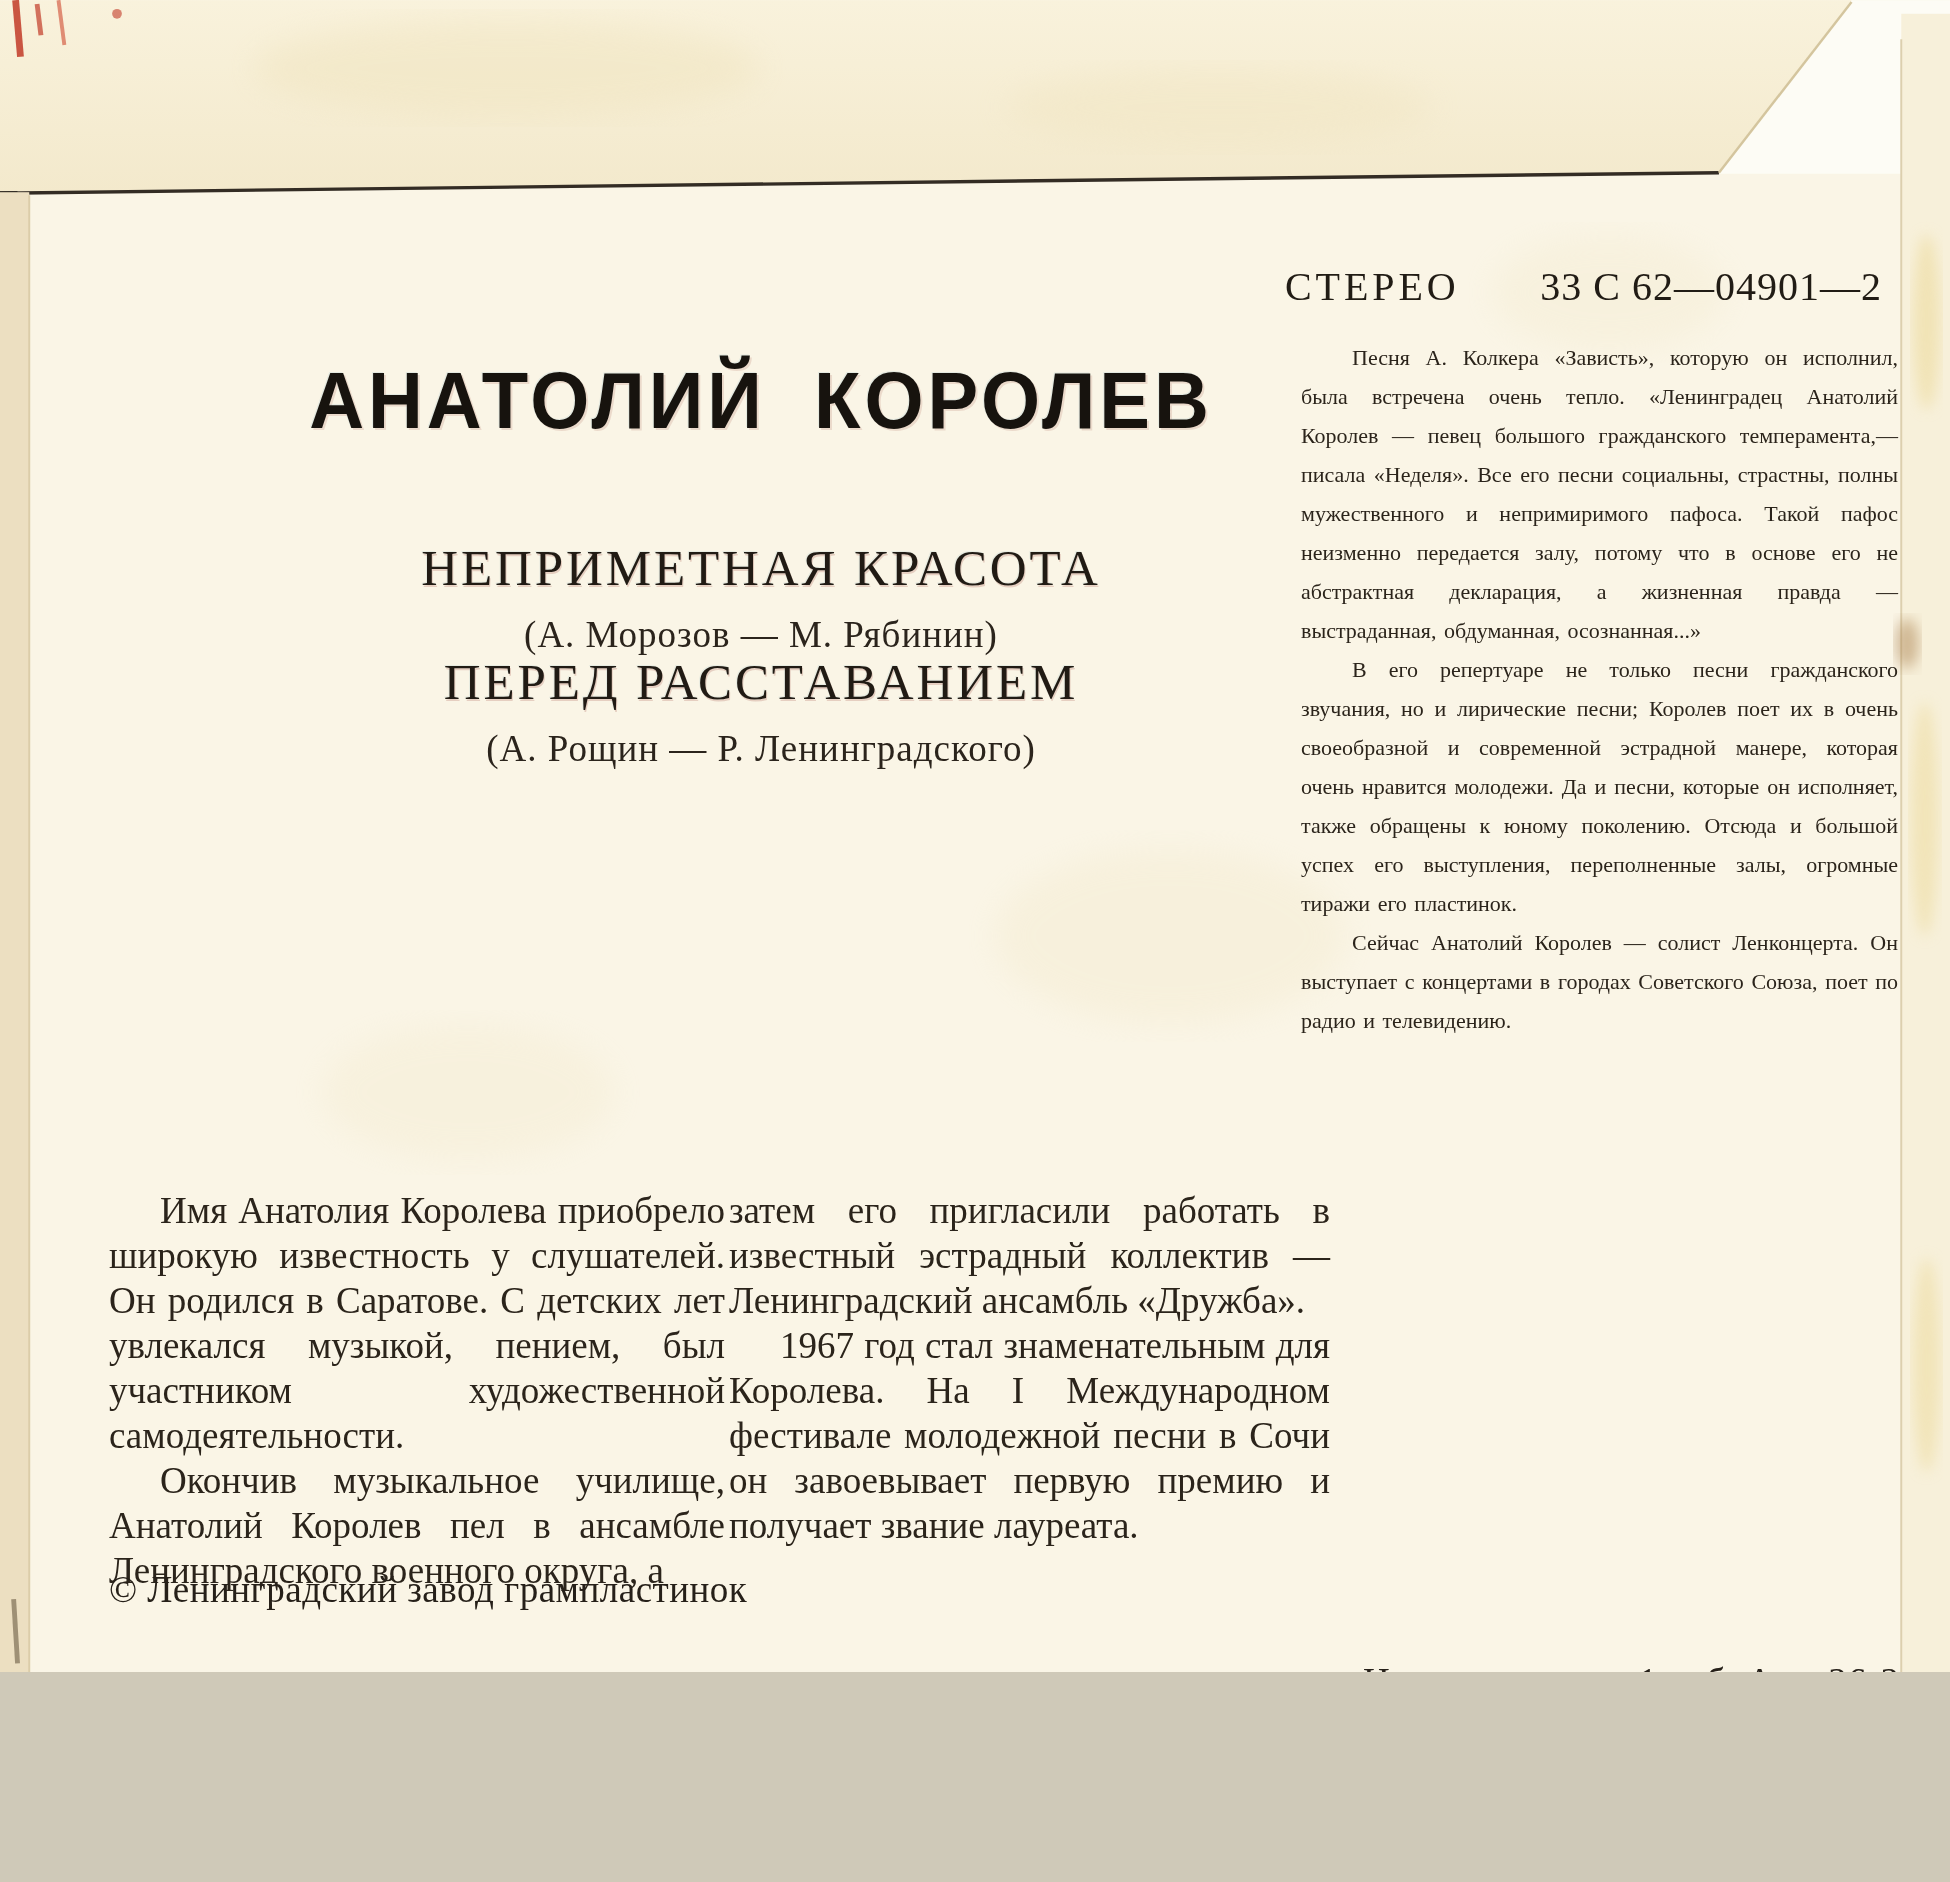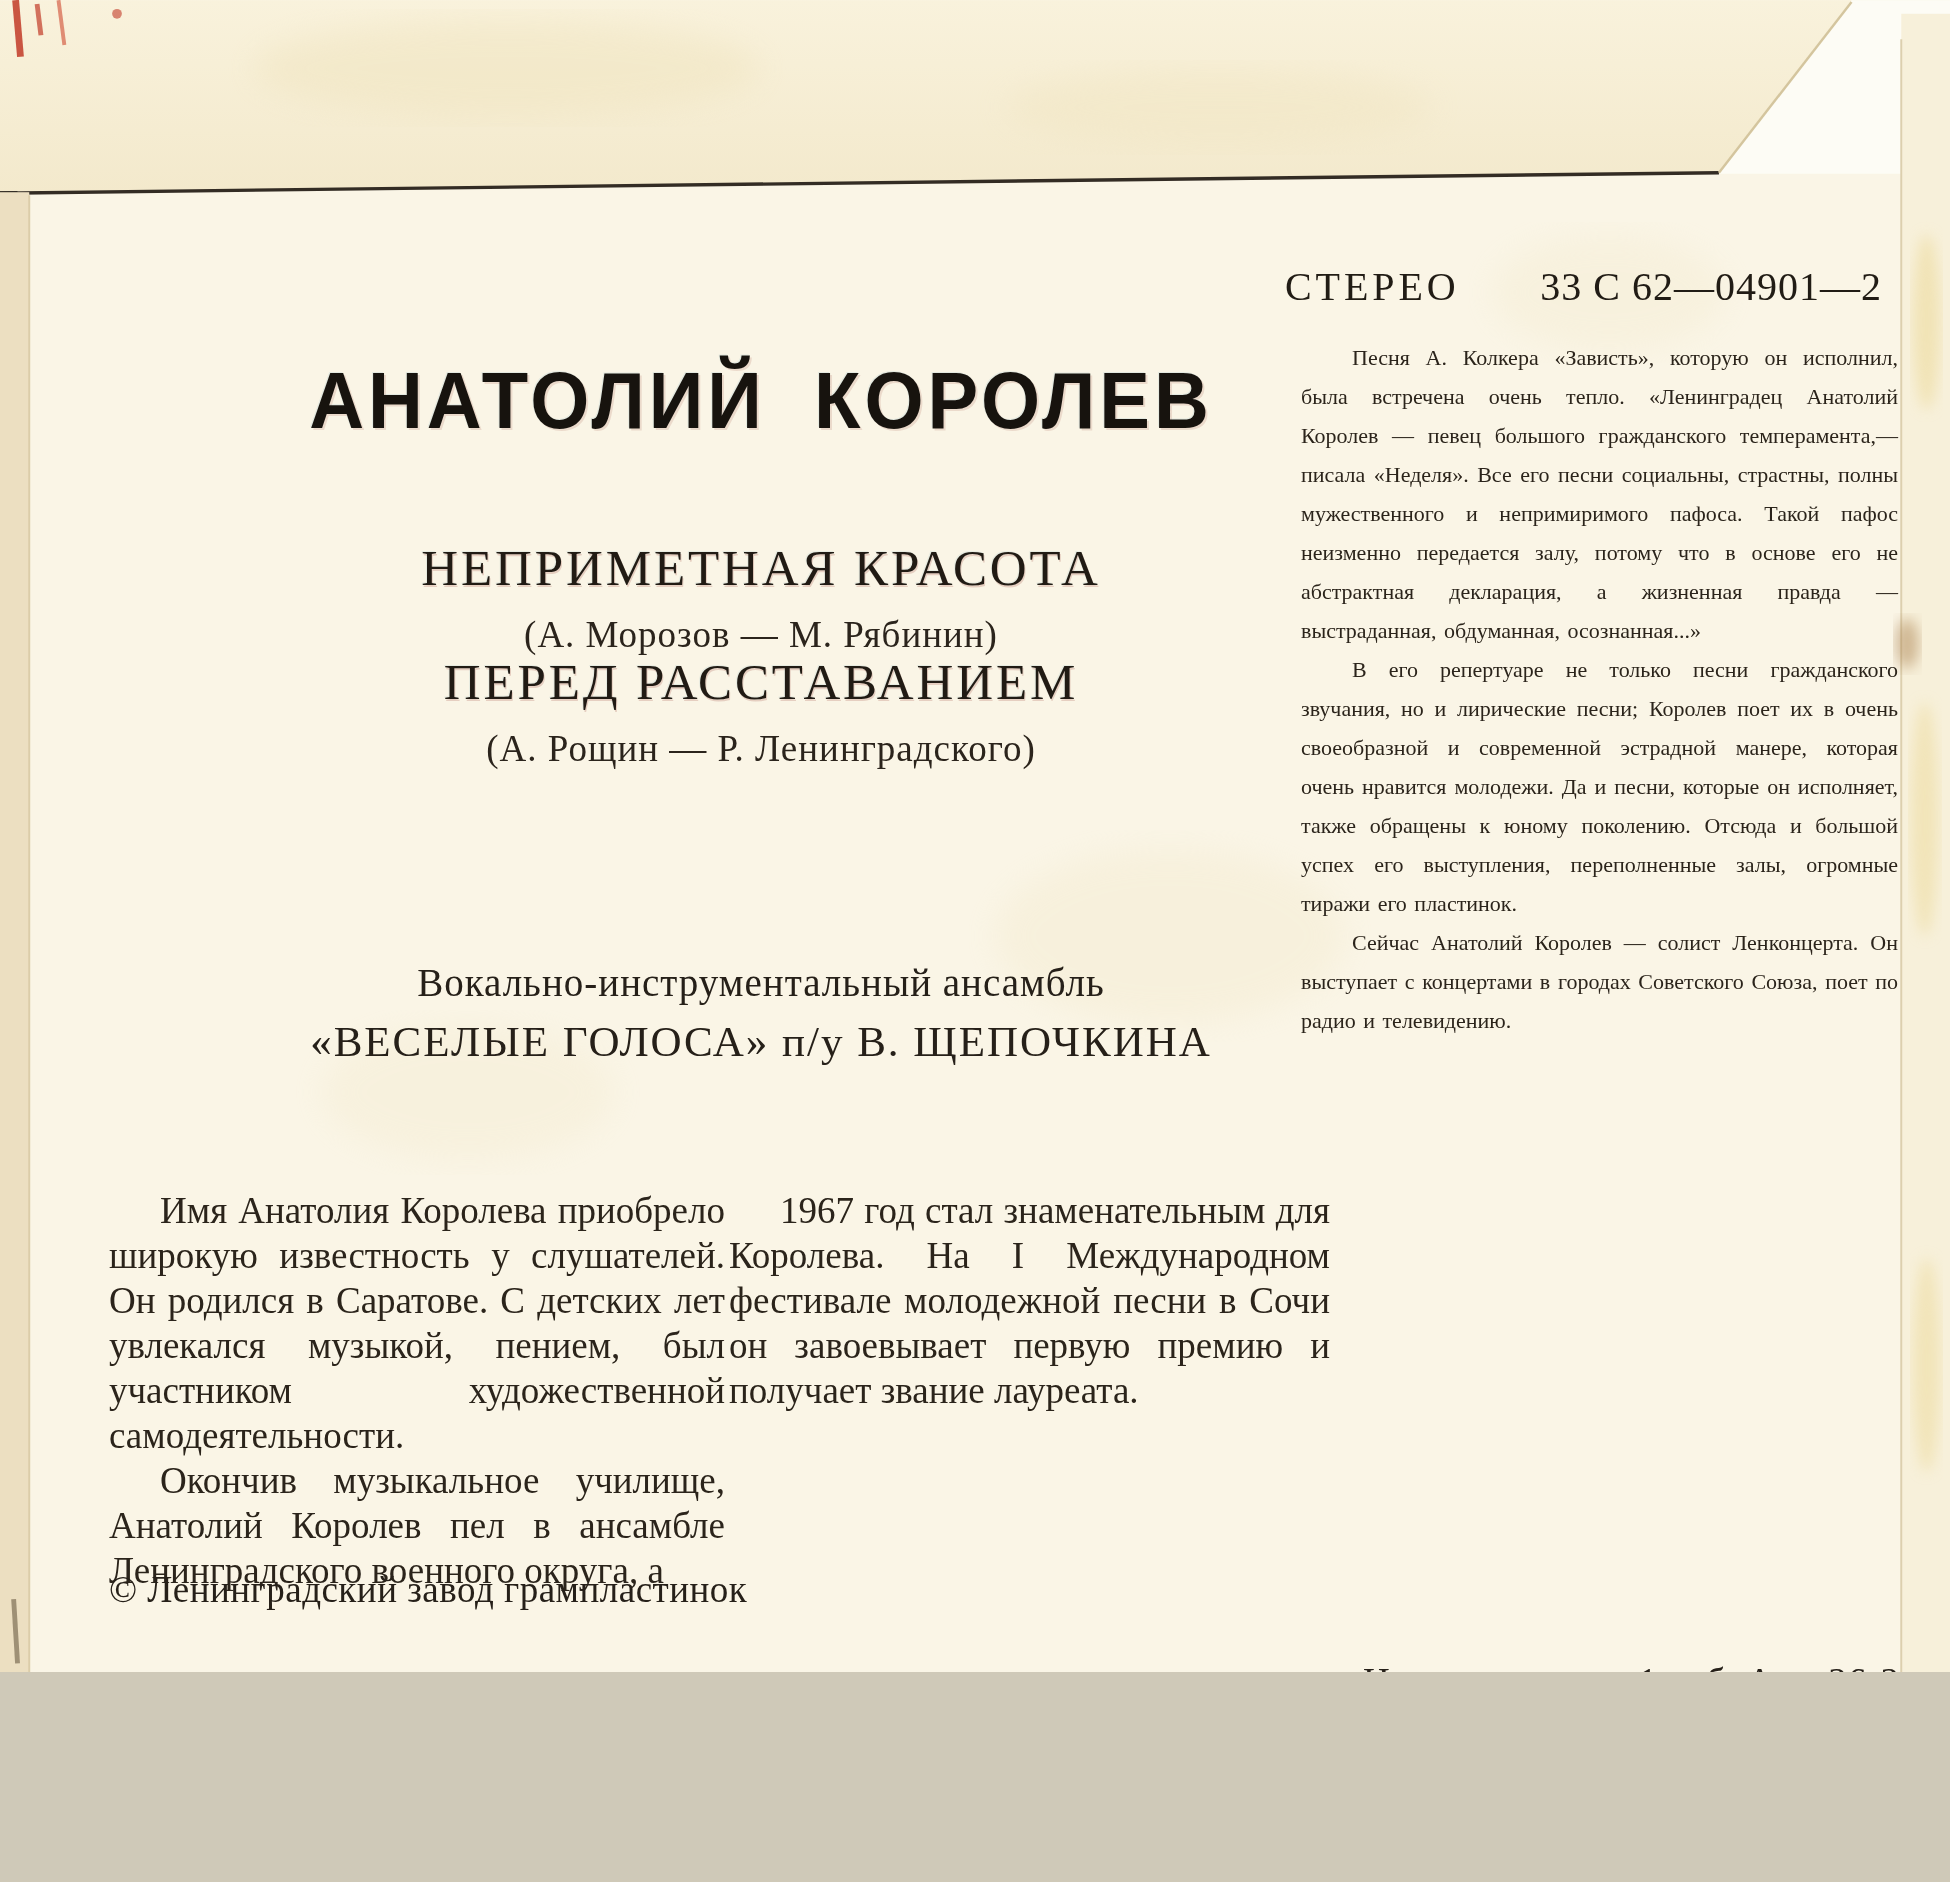--- a/index.html
+++ b/index.html
@@ -113,30 +113,27 @@
 
   <div class="abs track t1">
     <div class="track-title">НЕПРИМЕТНАЯ КРАСОТА</div>
     <div class="track-credits">(А. Морозов — М. Рябинин)</div>
   </div>
   <div class="abs track t2">
     <div class="track-title">ПЕРЕД РАССТАВАНИЕМ</div>
     <div class="track-credits">(А. Рощин — Р. Ленинградского)</div>
   </div>
 
-  <div class="abs ensemble">
-    <div class="ens1">Вокально-инструментальный ансамбль</div>
-    <div class="ens2">«ВЕСЕЛЫЕ ГОЛОСА» п/у В. ЩЕПОЧКИНА</div>
-  </div>
 
   <div class="bio-col col1">
     <p class="indent">Имя Анатолия Королева приобрело широкую известность у слушателей. Он родился в Саратове. С детских лет увлекался музыкой, пением, был участником художественной самодеятельности.</p>
     <p class="indent">Окончив музыкальное училище, Анатолий Королев пел в ансамбле Ленинградского военного округа, а</p>
   </div>
   <div class="bio-col col2">
+    <p>затем его пригласили работать в известный эстрадный коллектив — Ленинградский ансамбль «Дружба».</p>
     <p class="indent">1967 год стал знаменательным для Королева. На I Международном фестивале молодежной песни в Сочи он завоевывает первую премию и получает звание лауреата.</p>
   </div>
   <div class="bio-col col3">
     <p class="indent">Песня А. Колкера «Зависть», которую он исполнил, была встречена очень тепло. «Ленинградец Анатолий Королев — певец большого гражданского темперамента,— писала «Неделя». Все его песни социальны, страстны, полны мужественного и непримиримого пафоса. Такой пафос неизменно передается залу, потому что в основе его не абстрактная декларация, а жизненная правда — выстраданная, обдуманная, осознанная...»</p>
     <p class="indent">В его репертуаре не только песни гражданского звучания, но и лирические песни; Королев поет их в очень своеобразной и современной эстрадной манере, которая очень нравится молодежи. Да и песни, которые он исполняет, также обращены к юному поколению. Отсюда и большой успех его выступления, переполненные залы, огромные тиражи его пластинок.</p>
     <p class="indent">Сейчас Анатолий Королев — солист Ленконцерта. Он выступает с концертами в городах Советского Союза, поет по радио и телевидению.</p>
   </div>
 
   <div class="abs footer-copy">© Ленинградский завод грампластинок</div>
   <div class="abs footer-price">Цена комплекта 1 руб. Арт. 36-3</div>

